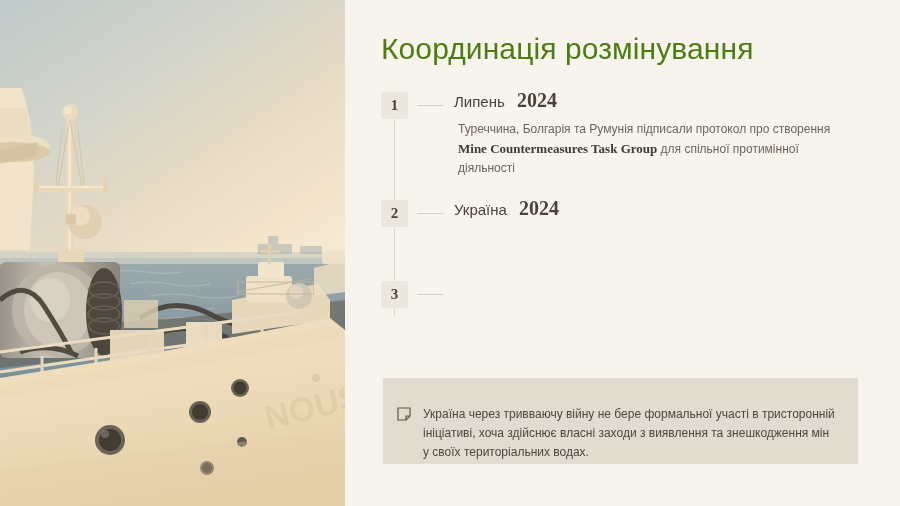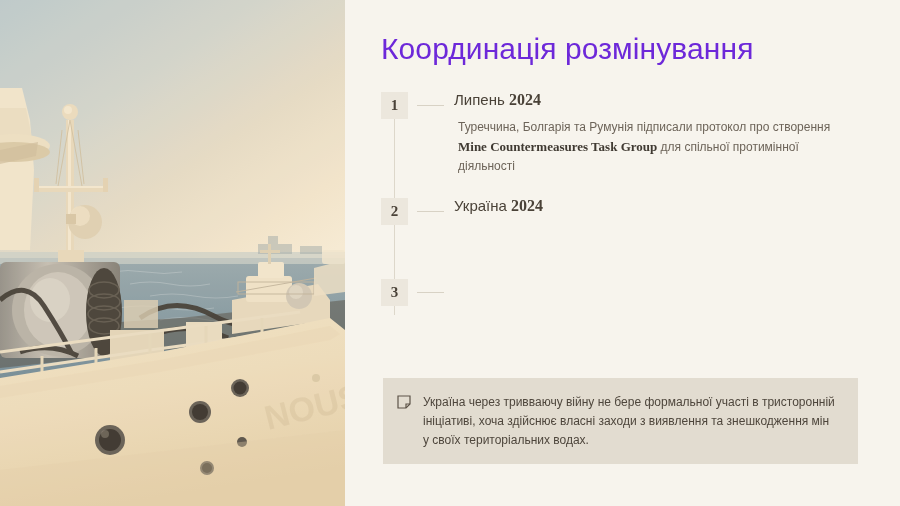--- a/index.html
+++ b/index.html
@@ -36,21 +36,21 @@
     background: #f7f4ed;
   }
 
   .title {
     position: absolute;
     left: 36px;
     top: 32px;
     font-size: 30px;
     font-weight: 400;
     letter-spacing: 0.1px;
-    color: #6d28d9;
+    color: #4d7c0f;
     white-space: nowrap;
   }
 
   
   .timeline {
     position: absolute;
     left: 36px;
     top: 90px;
     width: 490px;
   }
@@ -98,21 +98,22 @@
   .tl-date {
     font-size: 15px;
     color: #4a4238;
     line-height: 20px;
     margin: 0 0 8px 0;
     white-space: nowrap;
   }
   .tl-date .yr {
     font-family: "Liberation Serif", serif;
     font-weight: 700;
-    font-size: 16px;
+    font-size: 20px;
+    margin-left: 8px;
   }
   .tl-body {
     font-size: 12px;
     line-height: 19px;
     color: #6d6459;
     margin: 4px;
     max-width: 400px;
   }
   .tl-body b {
     font-family: "Liberation Serif", serif;
@@ -126,20 +127,21 @@
     position: absolute;
     left: 38px;
     top: 378px;
     width: 475px;
     height: 86px;
     background: #e2dcd0;
   }
   .callout-inner {
     display: flex;
     padding: 15px 16px 0 14px;
+    margin-top: 12px;
   }
   .callout-icon {
     flex: 0 0 auto;
     width: 14px;
     height: 14px;
     margin-top: 2px;
     margin-right: 12px;
   }
   .callout-icon svg { display: block; }
   .callout-text {

